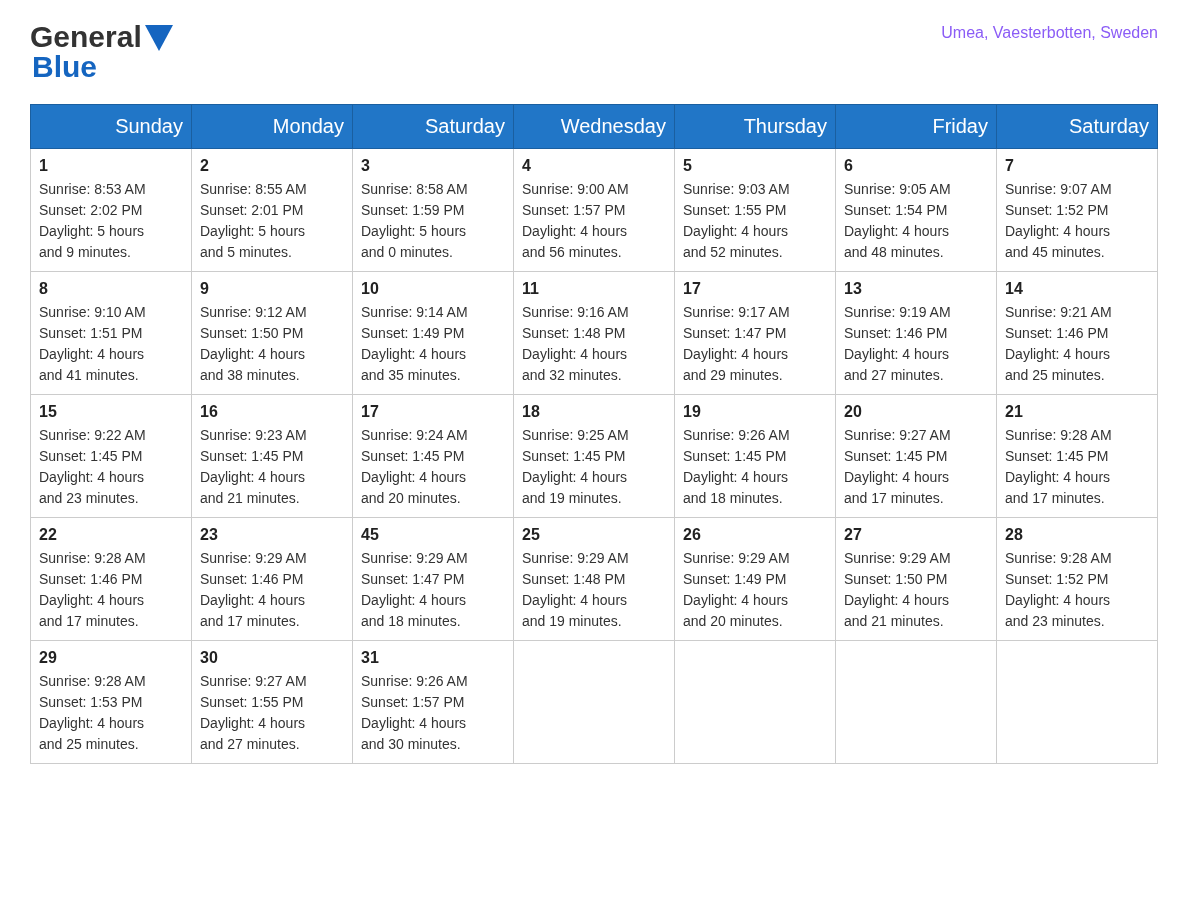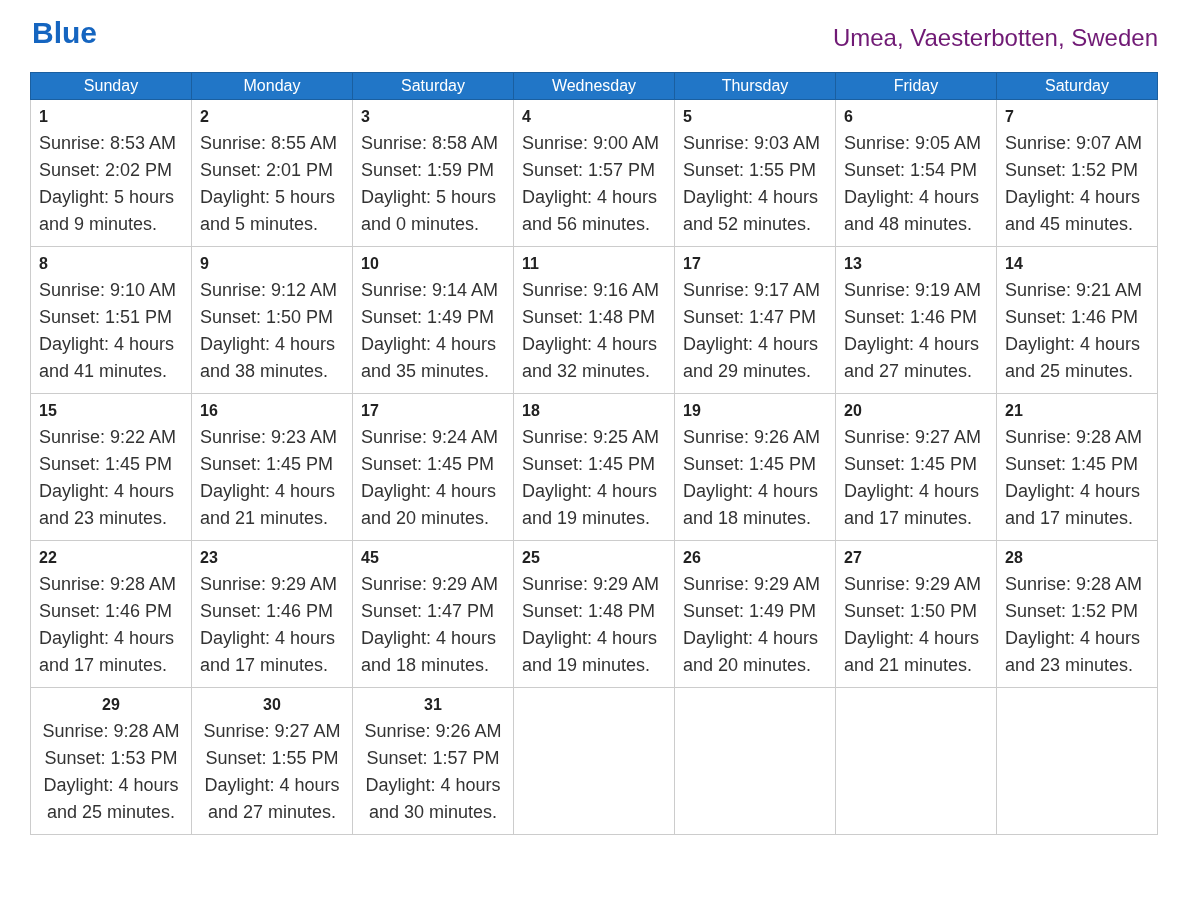--- a/index.html
+++ b/index.html
@@ -19,83 +19,88 @@
     .title-section {
       text-align: right;
     }
     .month-title {
       font-size: 52px;
       font-weight: bold;
       color: #222;
       line-height: 1.1;
     }
     .location-title {
-      font-size: 24px;
-      color: #701a75;
+      font-size: 16px;
+      color: #8b5cf6;
       margin-top: 4px;
     }
     .calendar-table {
       width: 100%;
       border-collapse: collapse;
       border: 1px solid #999;
     }
     .calendar-table th {
       background-color: #2176c7;
       color: white;
-      padding: 4px 8px;
-      font-size: 16px;
+      padding: 10px 8px;
+      font-size: 20px;
       font-weight: normal;
-      text-align: center;
+      text-align: right;
       border: 1px solid #1a5fa0;
     }
     .calendar-table td {
       vertical-align: top;
       padding: 8px;
       border: 1px solid #ccc;
       width: calc(100% / 7);
       min-height: 100px;
     }
     .day-number {
       font-size: 16px;
       font-weight: bold;
       color: #222;
       display: block;
       margin-bottom: 4px;
     }
     .day-info {
-      font-size: 18px;
+      font-size: 14px;
       color: #333;
       line-height: 1.5;
     }
     .empty-cell {
       background: #fff;
     }
     tr:last-child td {
       min-height: 80px;
-      text-align: center;
     }
     .logo-wrapper {
       display: flex;
       flex-direction: column;
       align-items: flex-start;
     }
     .logo-line1 {
       display: flex;
       align-items: center;
     }
     .logo-line2 {
       display: flex;
       align-items: center;
     }
   </style>
 </head>
 <body>
 
 <div class="header">
   <div class="logo-wrapper">
+    <div class="logo-line1">
+      <span style="font-size:30px;font-weight:bold;color:#333;">General</span>
+      <svg width="28" height="26" viewBox="0 0 28 26" style="margin-left:3px;margin-top:2px;">
+        <polygon points="0,0 28,0 14,26" fill="#1565c0"></polygon>
+      </svg>
+    </div>
     <div class="logo-line2" style="margin-top:-4px; margin-left:2px;">
       <span style="font-size:30px;font-weight:bold;color:#1565c0;">Blue</span>
     </div>
   </div>
   <div class="title-section">
     <div class="location-title">Umea, Vaesterbotten, Sweden</div>
   </div>
 </div>
 
 <table class="calendar-table">

